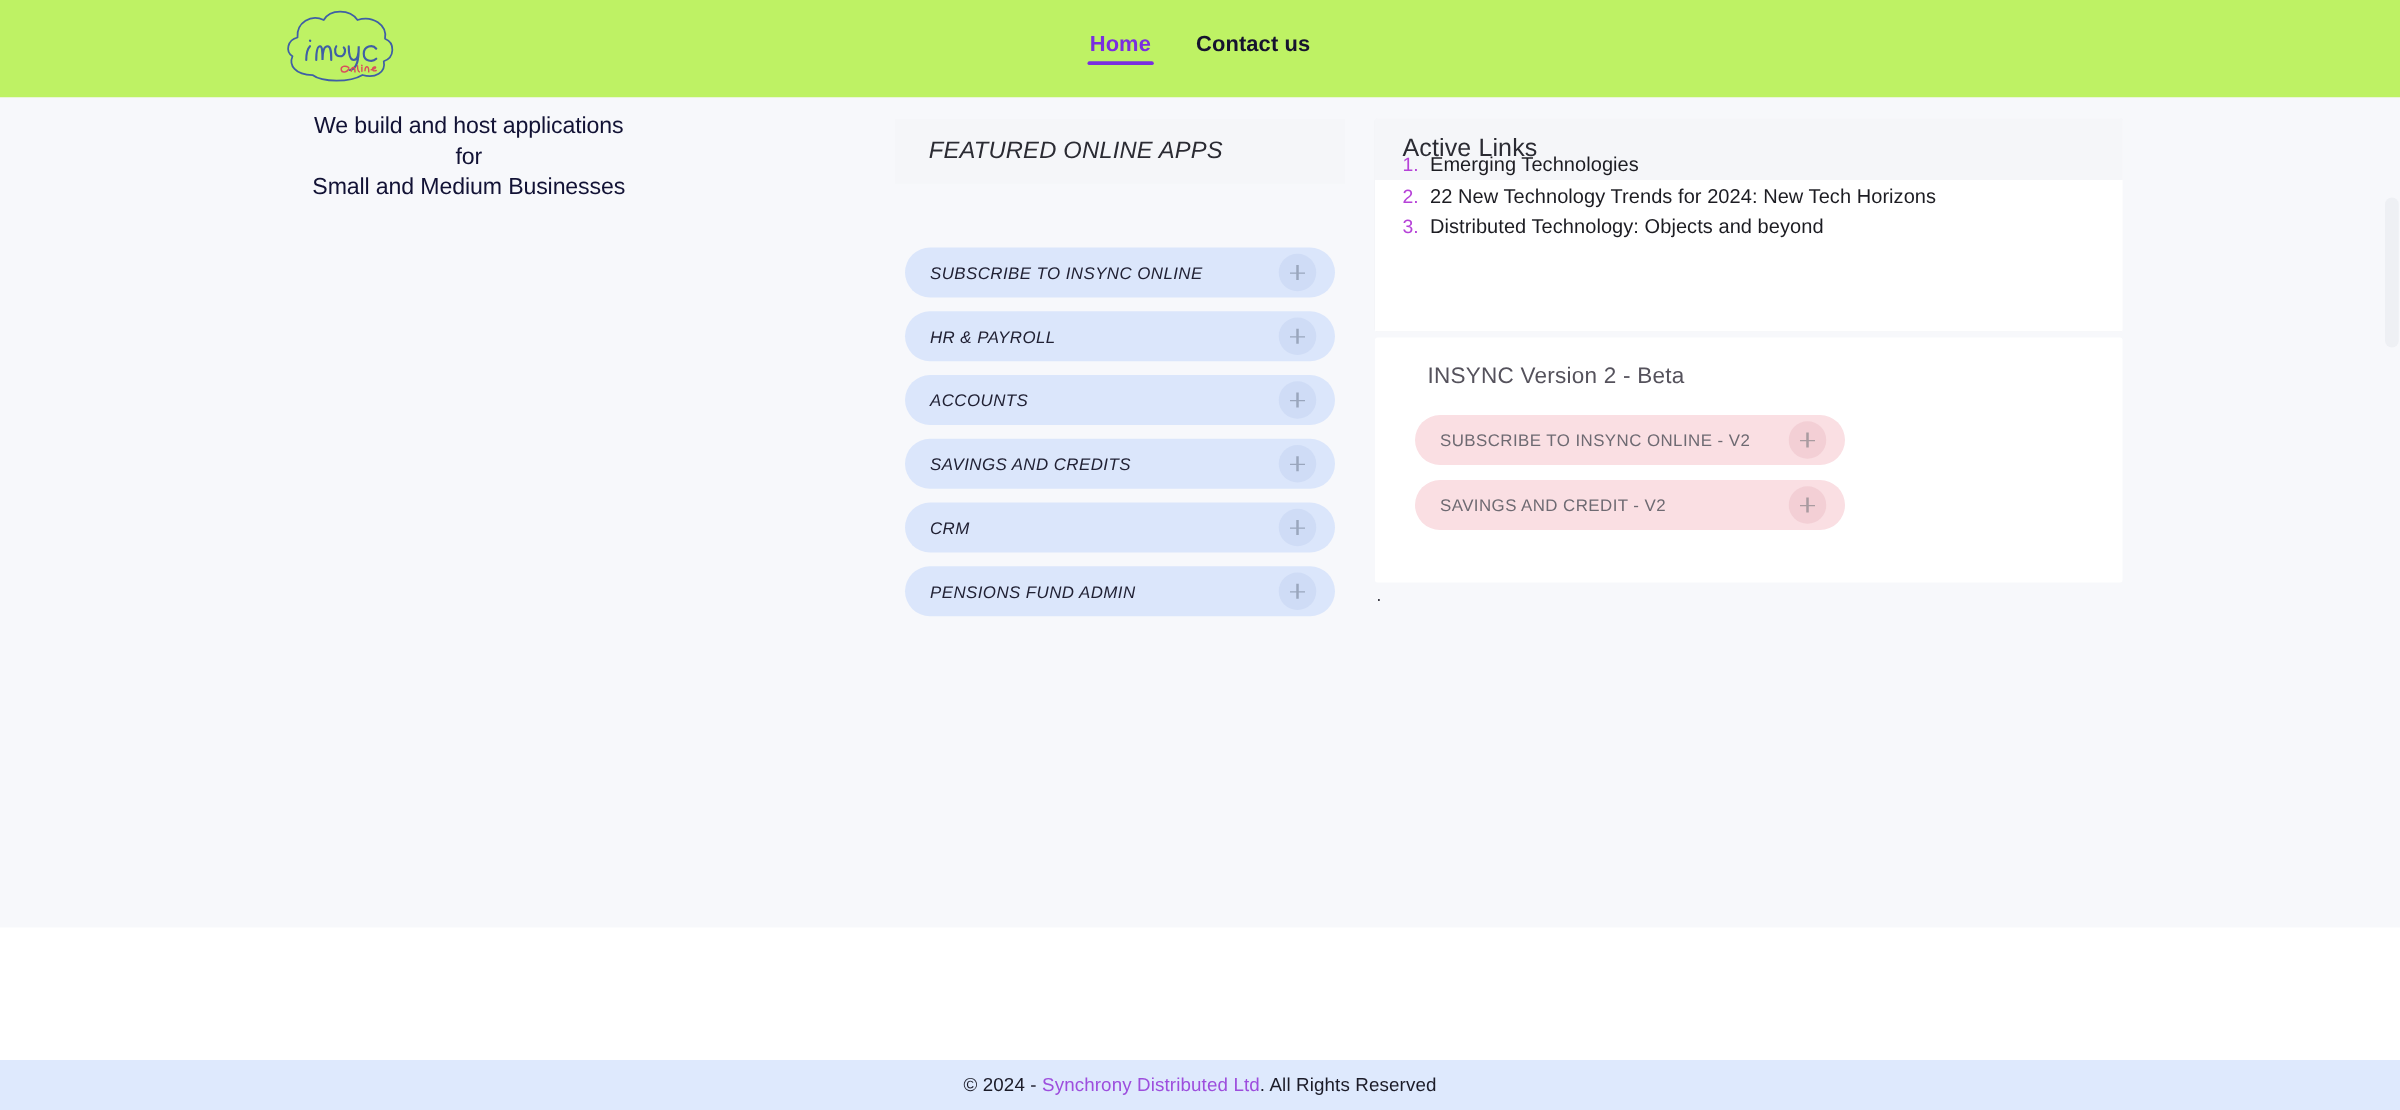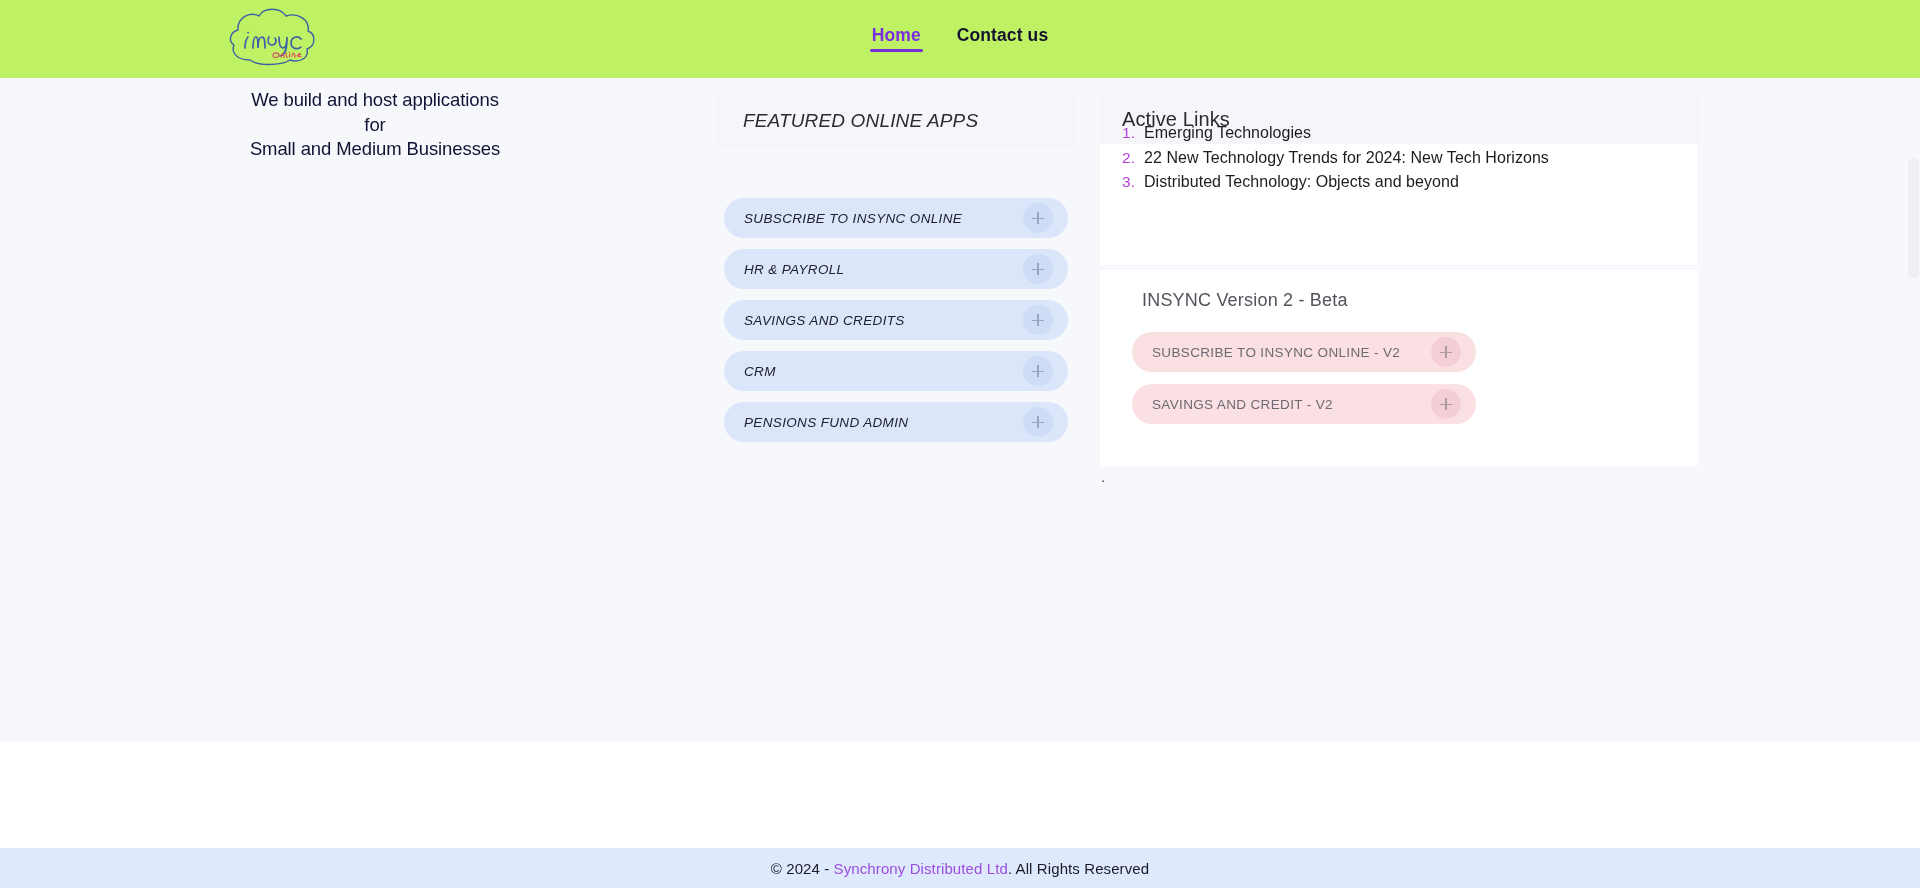--- a/index.html
+++ b/index.html
@@ -238,20 +238,27 @@
     </div>
 
     <div class="acc-item">
       <div class="acc-label">HR &amp; PAYROLL</div>
       <div class="acc-btn">
           <i class="plus-h"></i>
           <i class="plus-v"></i>
         </div>
     </div>
 
+    <div class="acc-item">
+      <div class="acc-label">ACCOUNTS</div>
+      <div class="acc-btn">
+          <i class="plus-h"></i>
+          <i class="plus-v"></i>
+        </div>
+    </div>
 
     <div class="acc-item">
       <div class="acc-label">SAVINGS AND CREDITS</div>
       <div class="acc-btn">
           <i class="plus-h"></i>
           <i class="plus-v"></i>
         </div>
     </div>
 
     <div class="acc-item">

